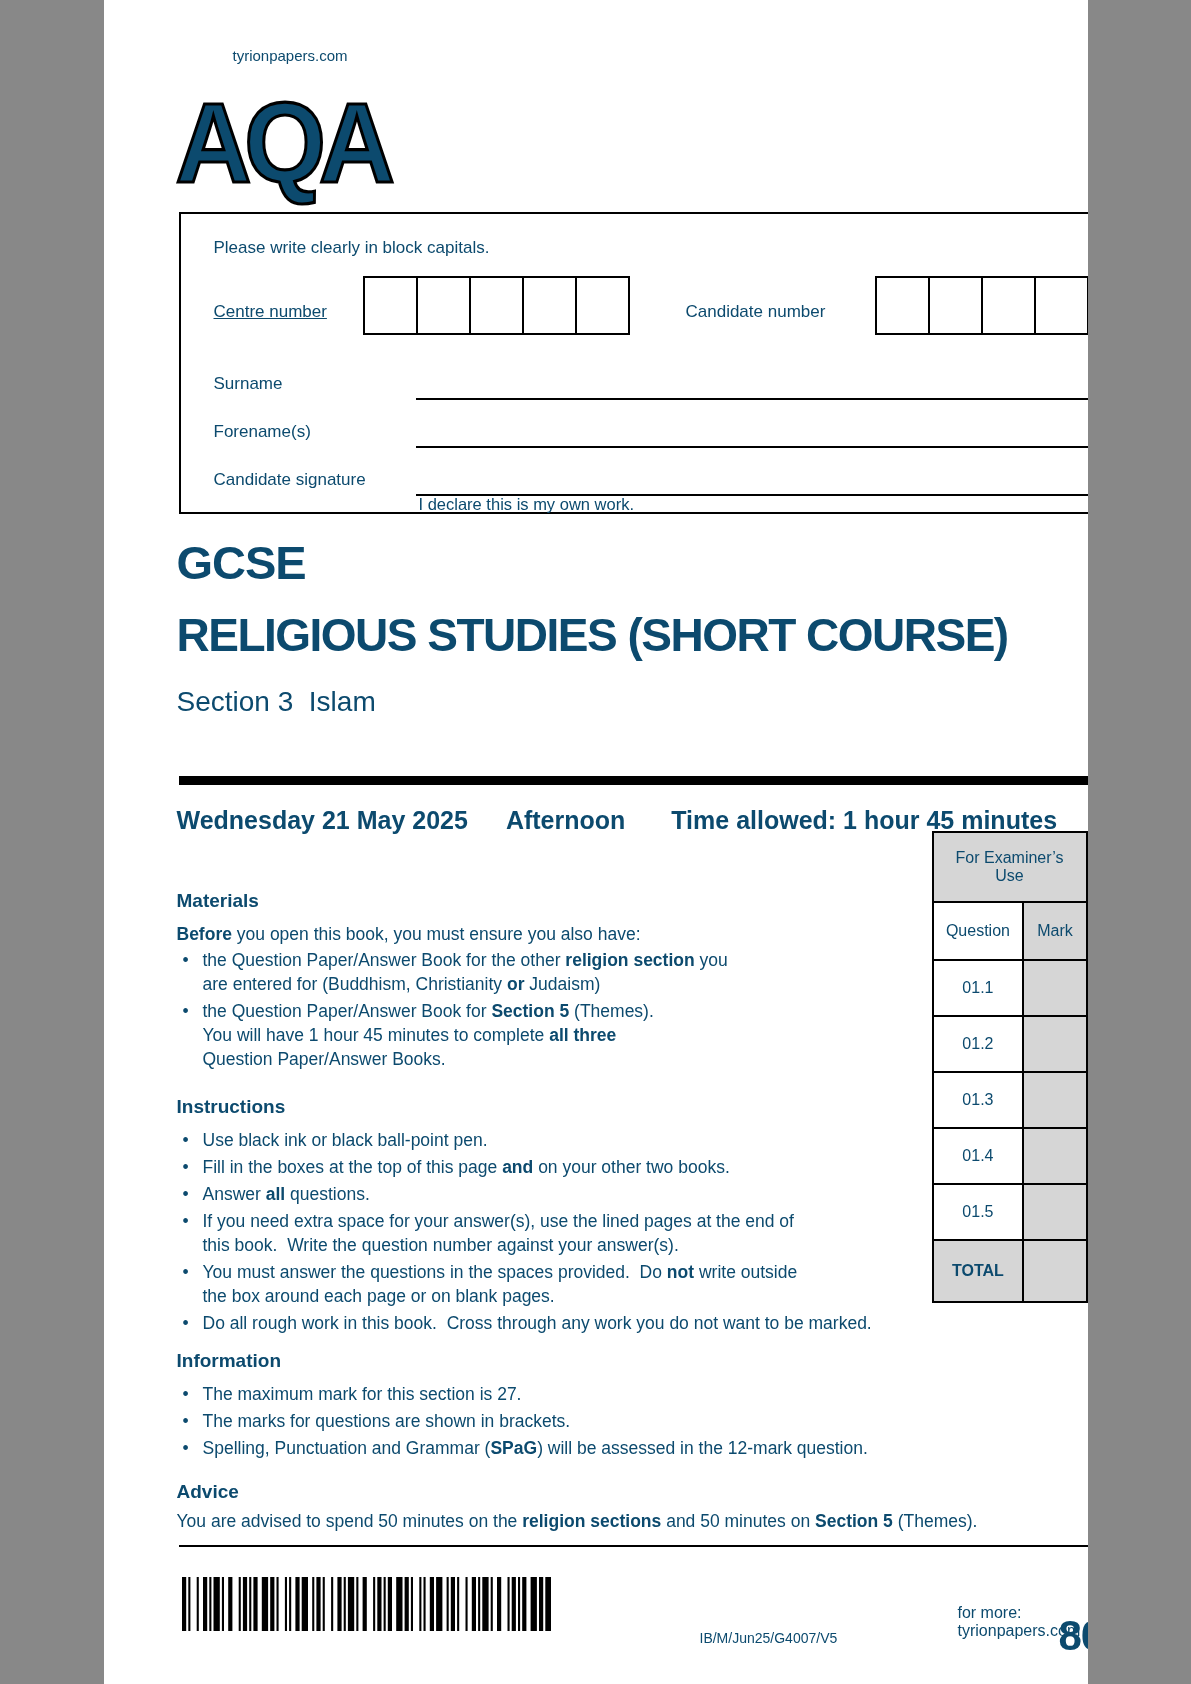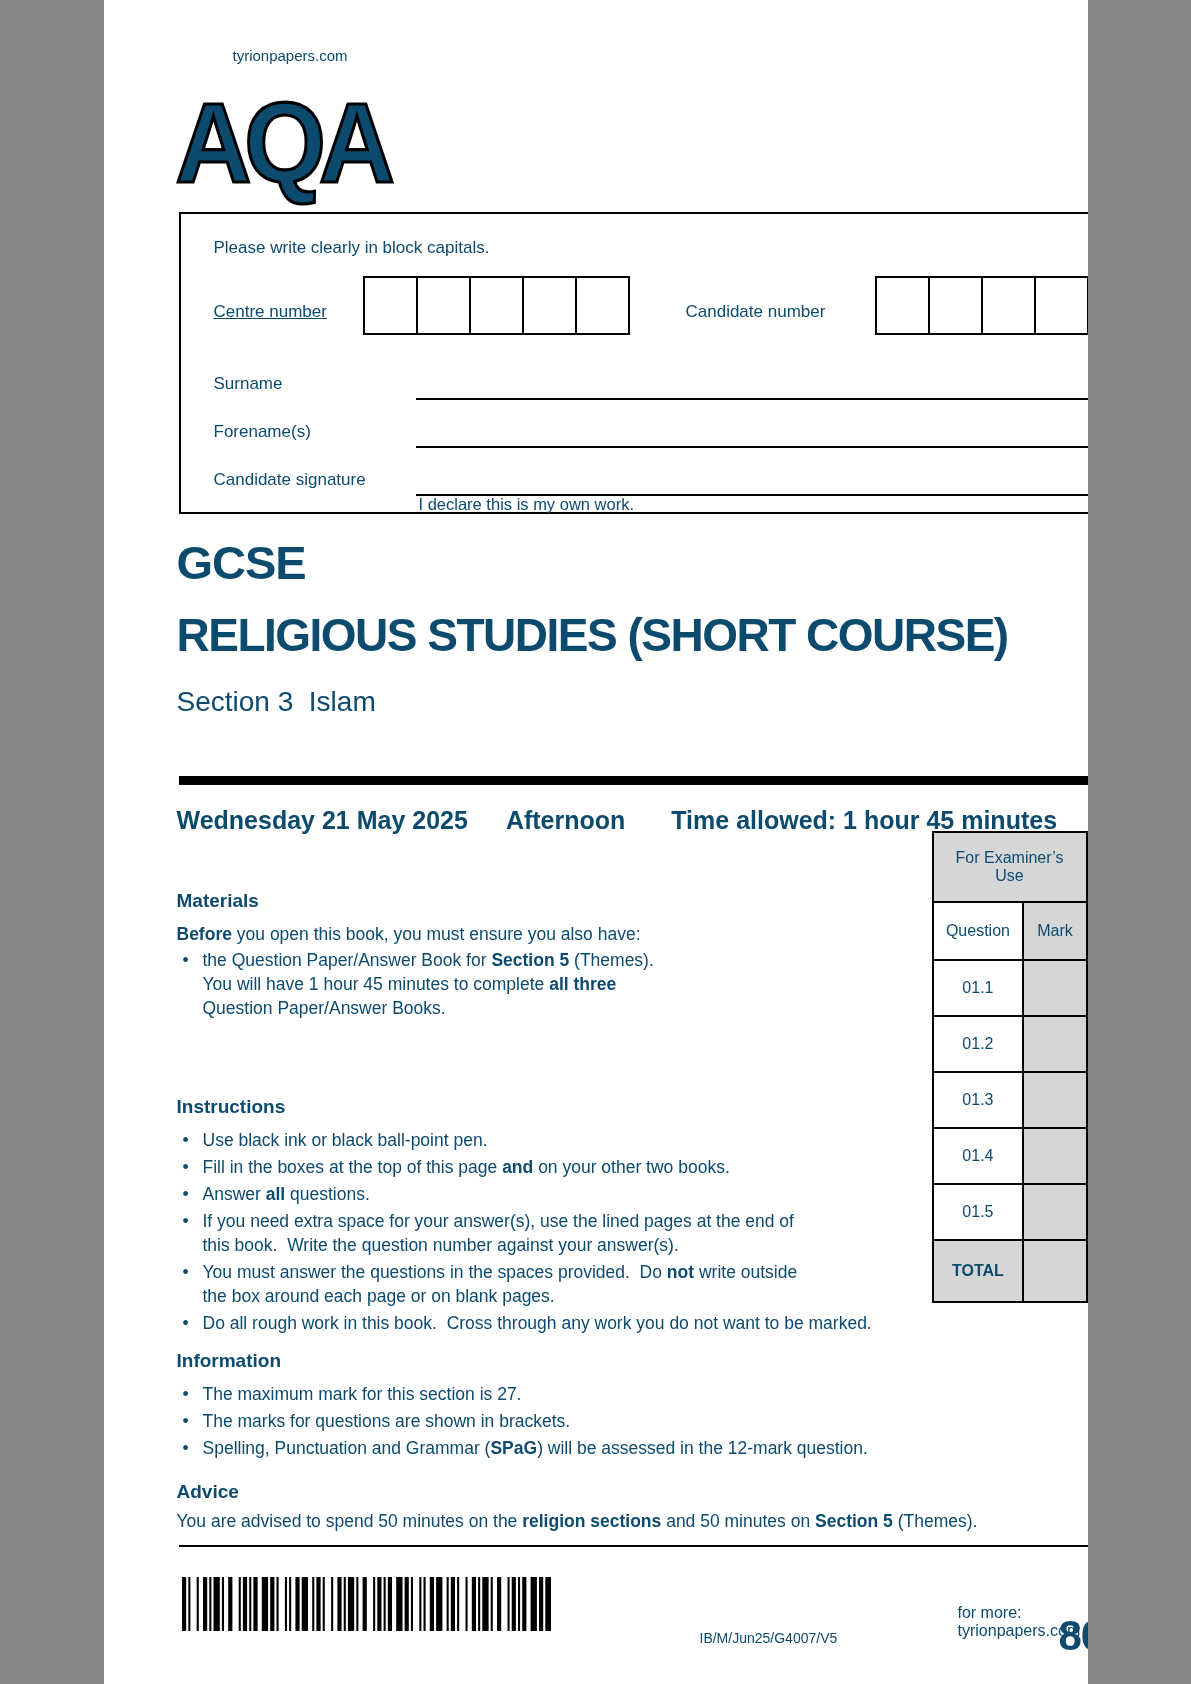--- a/index.html
+++ b/index.html
@@ -125,20 +125,21 @@
 
   <div id="session" class="abs">
     <span>Wednesday 21 May 2025</span>
     <span class="gap1">Afternoon</span>
     <span class="gap2">Time allowed: 1 hour 45 minutes</span>
   </div>
 
   <div id="materials-h" class="abs sec-h">Materials</div>
   <div id="materials-i" class="abs body-t pre"><b>Before</b><span> you open this book, you must ensure you also have:</span></div>
   <ul id="materials-l" class="abs blist">
+      <li><span>the Question Paper/Answer Book for the other </span><b>religion section</b><span> you</span><br><span>are entered for (Buddhism, Christianity </span><b>or</b><span> Judaism)</span></li>
       <li><span>the Question Paper/Answer Book for </span><b>Section 5</b><span> (Themes).</span><br><span>You will have 1 hour 45 minutes to complete </span><b>all three</b><br><span>Question Paper/Answer Books.</span></li>
     </ul>
 
   <div id="instructions-h" class="abs sec-h">Instructions</div>
   <ul id="instructions-l" class="abs blist">
       <li><span>Use black ink or black ball-point pen.</span></li>
       <li><span>Fill in the boxes at the top of this page </span><b>and</b><span> on your other two books.</span></li>
       <li><span>Answer </span><b>all</b><span> questions.</span></li>
       <li><span>If you need extra space for your answer(s), use the lined pages at the end of</span><br><span>this book.  Write the question number against your answer(s).</span></li>
       <li><span>You must answer the questions in the spaces provided.  Do </span><b>not</b><span> write outside</span><br><span>the box around each page or on blank pages.</span></li>

